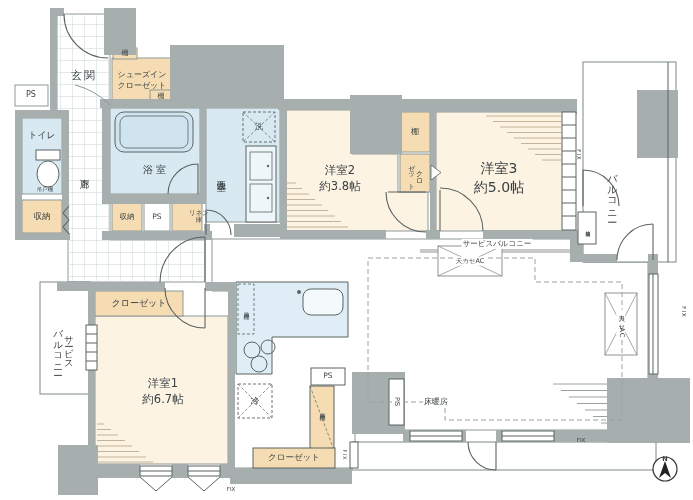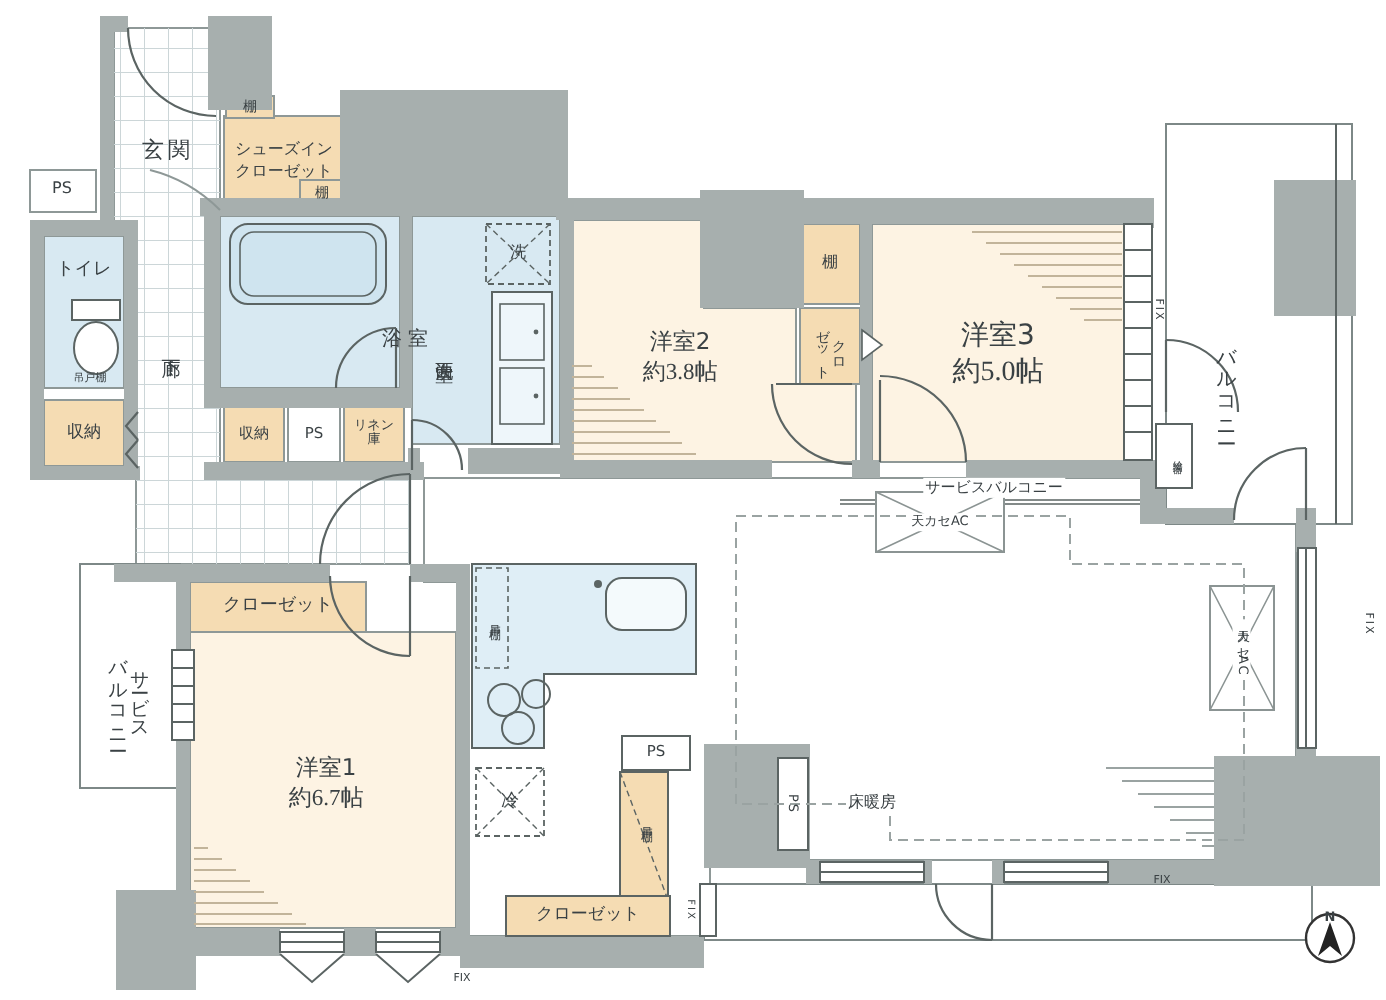--- a/index.html
+++ b/index.html
@@ -3,22 +3,22 @@
 <meta charset="utf-8">
 <style>
   html,body{margin:0;padding:0;background:#fff;}
   #plan{position:relative;width:693px;height:500px;background:#fff;overflow:hidden;
         font-family:"DejaVu Sans",sans-serif;}
   #plan svg{position:absolute;left:0;top:0;z-index:1;}
   .lb{position:absolute;transform:translate(-50%,-50%);color:#3a4144;white-space:pre;
       text-align:center;line-height:1.35;z-index:3;font-family:"DejaVu Sans",sans-serif;}
   .v{writing-mode:vertical-rl;letter-spacing:1px;line-height:1.15;}
   .bg{background:#fff;padding:0 1px;}
-  .blk{display:block;font-family:Liberation Serif, serif;}
-  .ls2{letter-spacing:2px;} .ls3{letter-spacing:3px;margin-left:48px;} .ls6{letter-spacing:6px;}
+  .blk{display:block;}
+  .ls2{letter-spacing:2px;} .ls3{letter-spacing:3px;} .ls6{letter-spacing:6px;}
 </style>
 </head>
 <body>
 
 <div id="plan">
 <svg width="693" height="500" viewBox="0 0 693 500">
   <defs>
     <pattern id="tileP" width="12" height="12" patternUnits="userSpaceOnUse">
       <path d="M12 0H0V12" fill="none" stroke="#ccd6d8" stroke-width="1"></path>
     </pattern>
@@ -230,21 +230,21 @@
 <div class="lb" style="left:31px;top:95px;font-size:8px">PS</div>
 <div class="lb" style="left:42px;top:135px;font-size:9px">トイレ</div>
 <div class="lb" style="left:45px;top:190px;font-size:5.5px">吊戸棚</div>
 <div class="lb ls3" style="left:156px;top:170px;font-size:10px">浴室</div>
 <div class="lb v" style="left:221px;top:175px;font-size:9px">洗面室</div>
 <div class="lb" style="left:259px;top:127px;font-size:8px">洗</div>
 <div class="lb v" style="left:84px;top:172px;font-size:9.5px">廊下</div>
 <div class="lb" style="left:42px;top:217px;font-size:8.5px">収納</div>
 <div class="lb" style="left:127px;top:217px;font-size:7.5px">収納</div>
 <div class="lb" style="left:157px;top:217px;font-size:7.5px">PS</div>
-<div class="lb" style="left:187px;top:217px;font-size:6.5px;line-height:1.15">リネン
+<div class="lb" style="left:199px;top:217px;font-size:6.5px;line-height:1.15">リネン
 庫</div>
 <div class="lb" style="left:340px;top:179px;font-size:11.5px"><span>洋室2</span><span class="blk">約3.8帖</span></div>
 <div class="lb v" style="left:415px;top:173px;font-size:7px">クロ
 ゼット</div>
 <div class="lb" style="left:499px;top:178px;font-size:14px"><span>洋室3</span><span class="blk">約5.0帖</span></div>
 <div class="lb v" style="left:579px;top:155px;font-size:5.5px">FIX</div>
 <div class="lb v" style="left:612px;top:192px;font-size:10px">バルコニー</div>
 <div class="lb v" style="left:587px;top:228px;font-size:5px">給湯器</div>
 <div class="lb bg" style="left:497px;top:244px;font-size:7.5px">サービスバルコニー</div>
 <div class="lb bg" style="left:470px;top:261px;font-size:6.5px">天カセAC</div>

